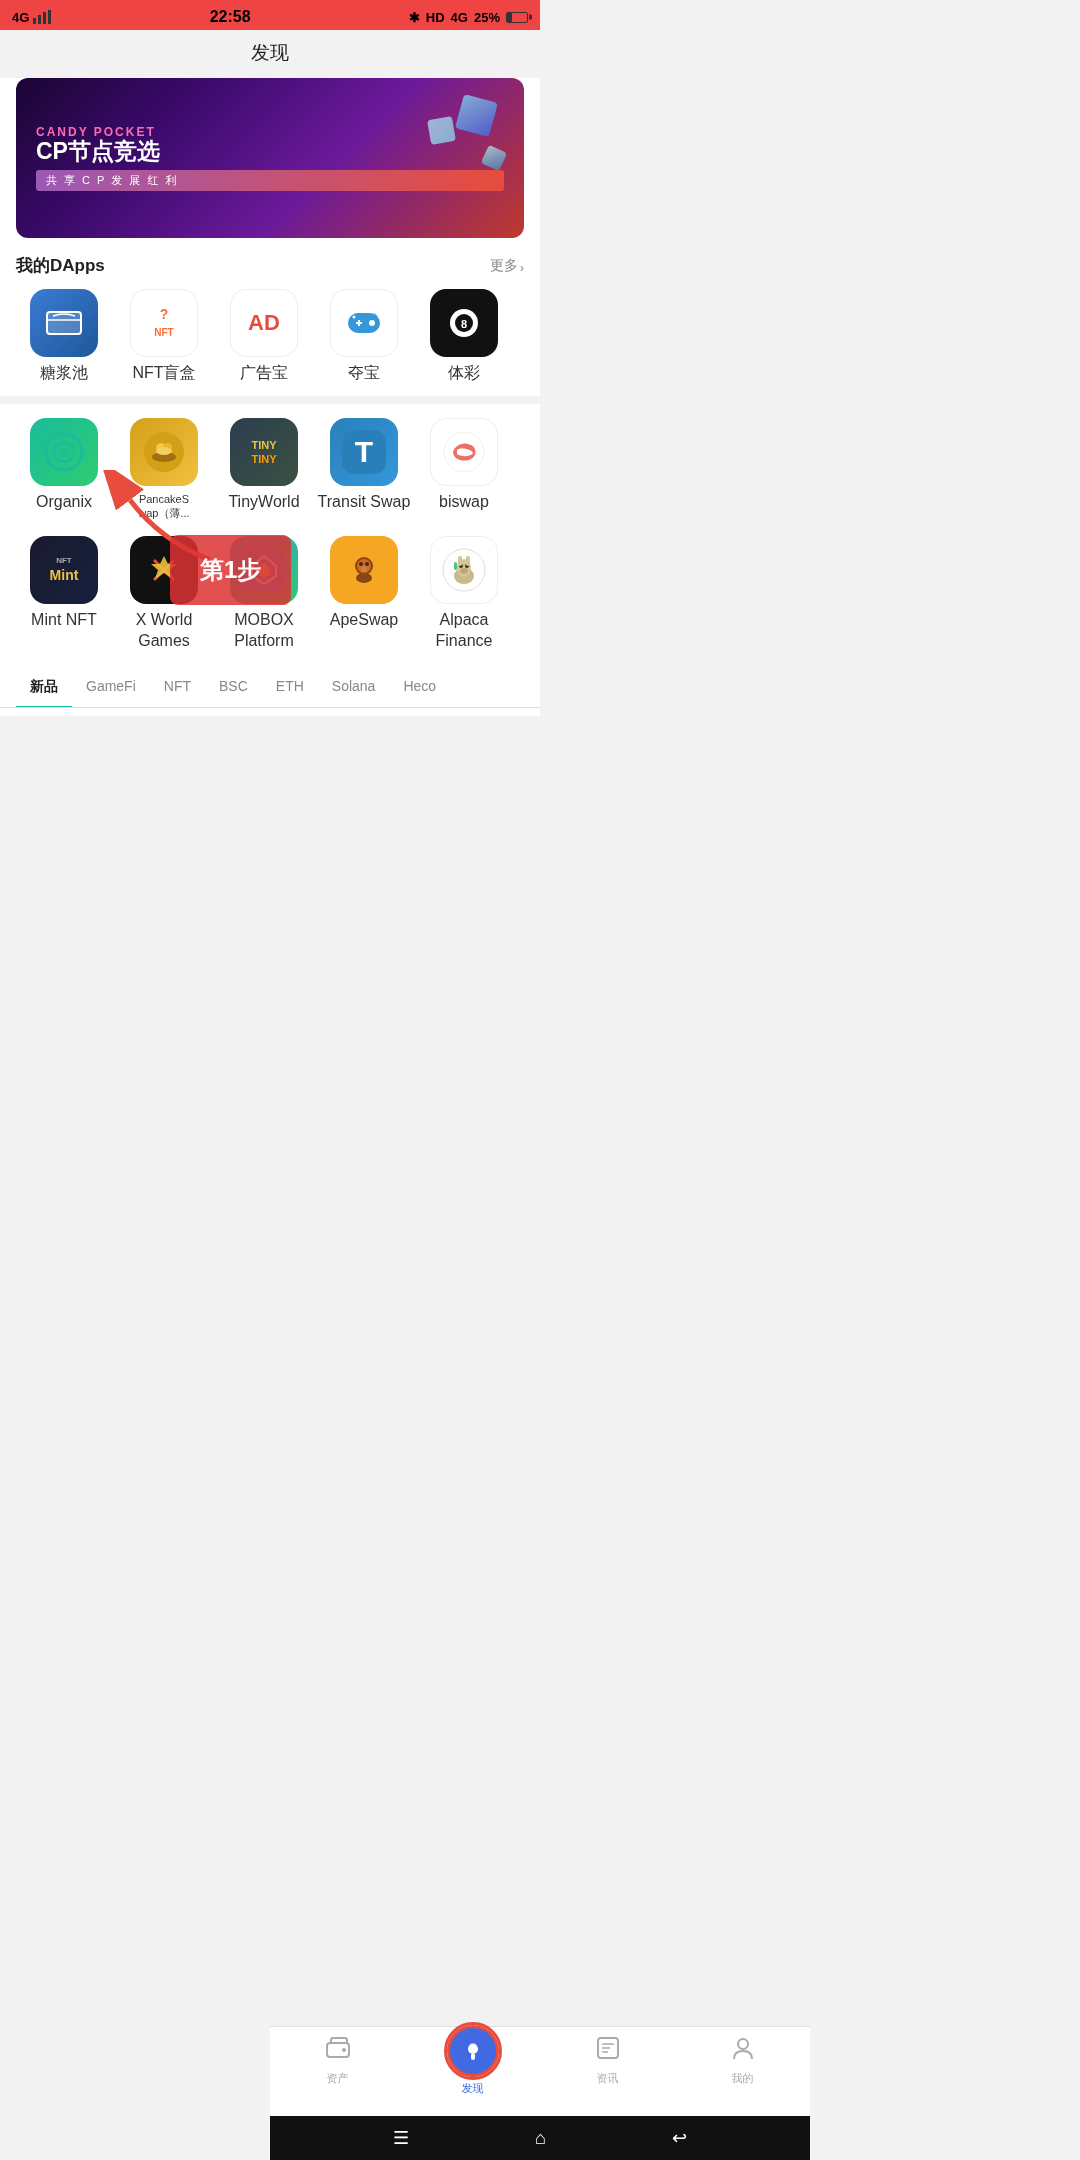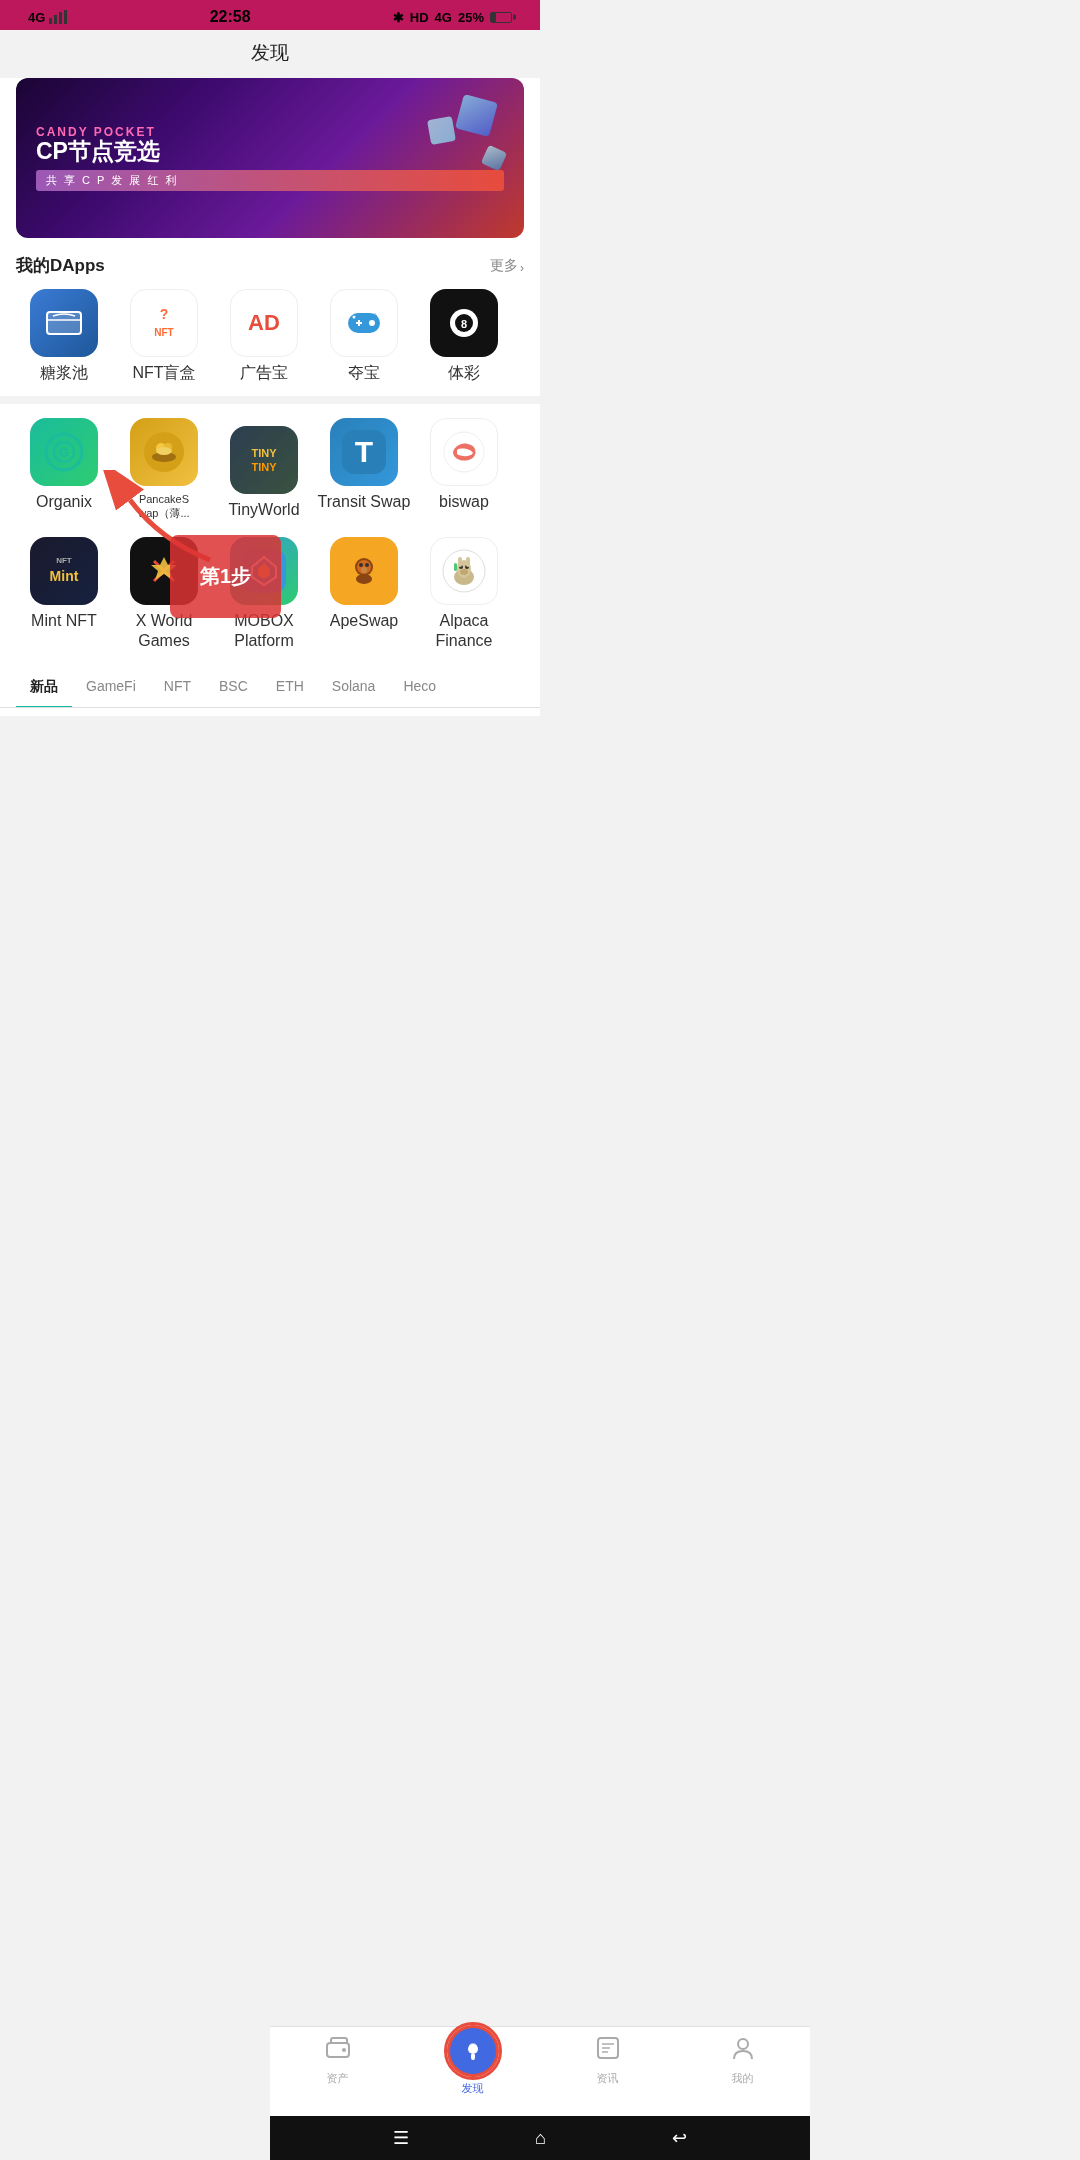--- a/index.html
+++ b/index.html
@@ -8,25 +8,25 @@
       width: 540px;
       min-height: 1080px;
       background: #f2f2f2;
       font-family: -apple-system, 'PingFang SC', 'Helvetica Neue', sans-serif;
       position: relative;
       overflow-x: hidden;
     }
 
     
     .status-bar {
-      background: #be185d;
+      background: #ef4444;
       display: flex;
       justify-content: space-between;
       align-items: center;
-      padding: 8px 28px 4px;
+      padding: 8px 12px 4px;
       font-size: 13px;
       font-weight: 600;
     }
     .status-left { display: flex; align-items: center; gap: 4px; }
     .status-center { font-size: 16px; font-weight: 600; }
     .status-right { display: flex; align-items: center; gap: 6px; font-size: 13px; }
     .battery-icon {
       display: inline-block;
       width: 22px; height: 11px;
       border: 1.5px solid #333;
@@ -341,23 +341,23 @@
     .sys-btn {
       color: white;
       font-size: 18px;
     }
 
     
     .step-box {
       position: absolute;
       background: rgba(220, 50, 50, 0.85);
       color: white;
-      font-size: 20px;
+      font-size: 24px;
       font-weight: 600;
-      padding: 28px 30px;
+      padding: 19px 30px;
       border-radius: 8px;
       z-index: 60;
     }
 
     .main-content {
       background: white;
       padding-bottom: 8px;
     }
 
     .section-divider {
@@ -504,21 +504,21 @@
               <ellipse cx="21" cy="26" rx="12" ry="5" fill="#a07010"></ellipse>
               <circle cx="18" cy="17" r="5" fill="#f5c842"></circle>
               <circle cx="25" cy="16" r="4" fill="#e8b830"></circle>
               <ellipse cx="21" cy="20" rx="8" ry="4" fill="#f0d060"></ellipse>
             </svg>
           </div>
           <span class="dapp-label" style="font-size:11px;">PancakeS<br>wap（薄...</span>
         </div>
 
         <div class="dapp-item">
-          <div class="dapp-icon icon-tinyworld" style="background: linear-gradient(135deg,#2c3e50,#3a5240); margin-top: 8px;">
+          <div class="dapp-icon icon-tinyworld" style="background: linear-gradient(135deg,#2c3e50,#3a5240);">
             <div style="text-align:center; color:#f0c040; font-size:8px; font-weight:900; line-height:1.3; padding:2px;">
               <div style="font-size:11px;">TINY</div>
               <div style="font-size:11px; color:#ff9900;">TINY</div>
             </div>
           </div>
           <span class="dapp-label">TinyWorld</span>
         </div>
 
         <div class="dapp-item">
           <div class="dapp-icon icon-transit">

